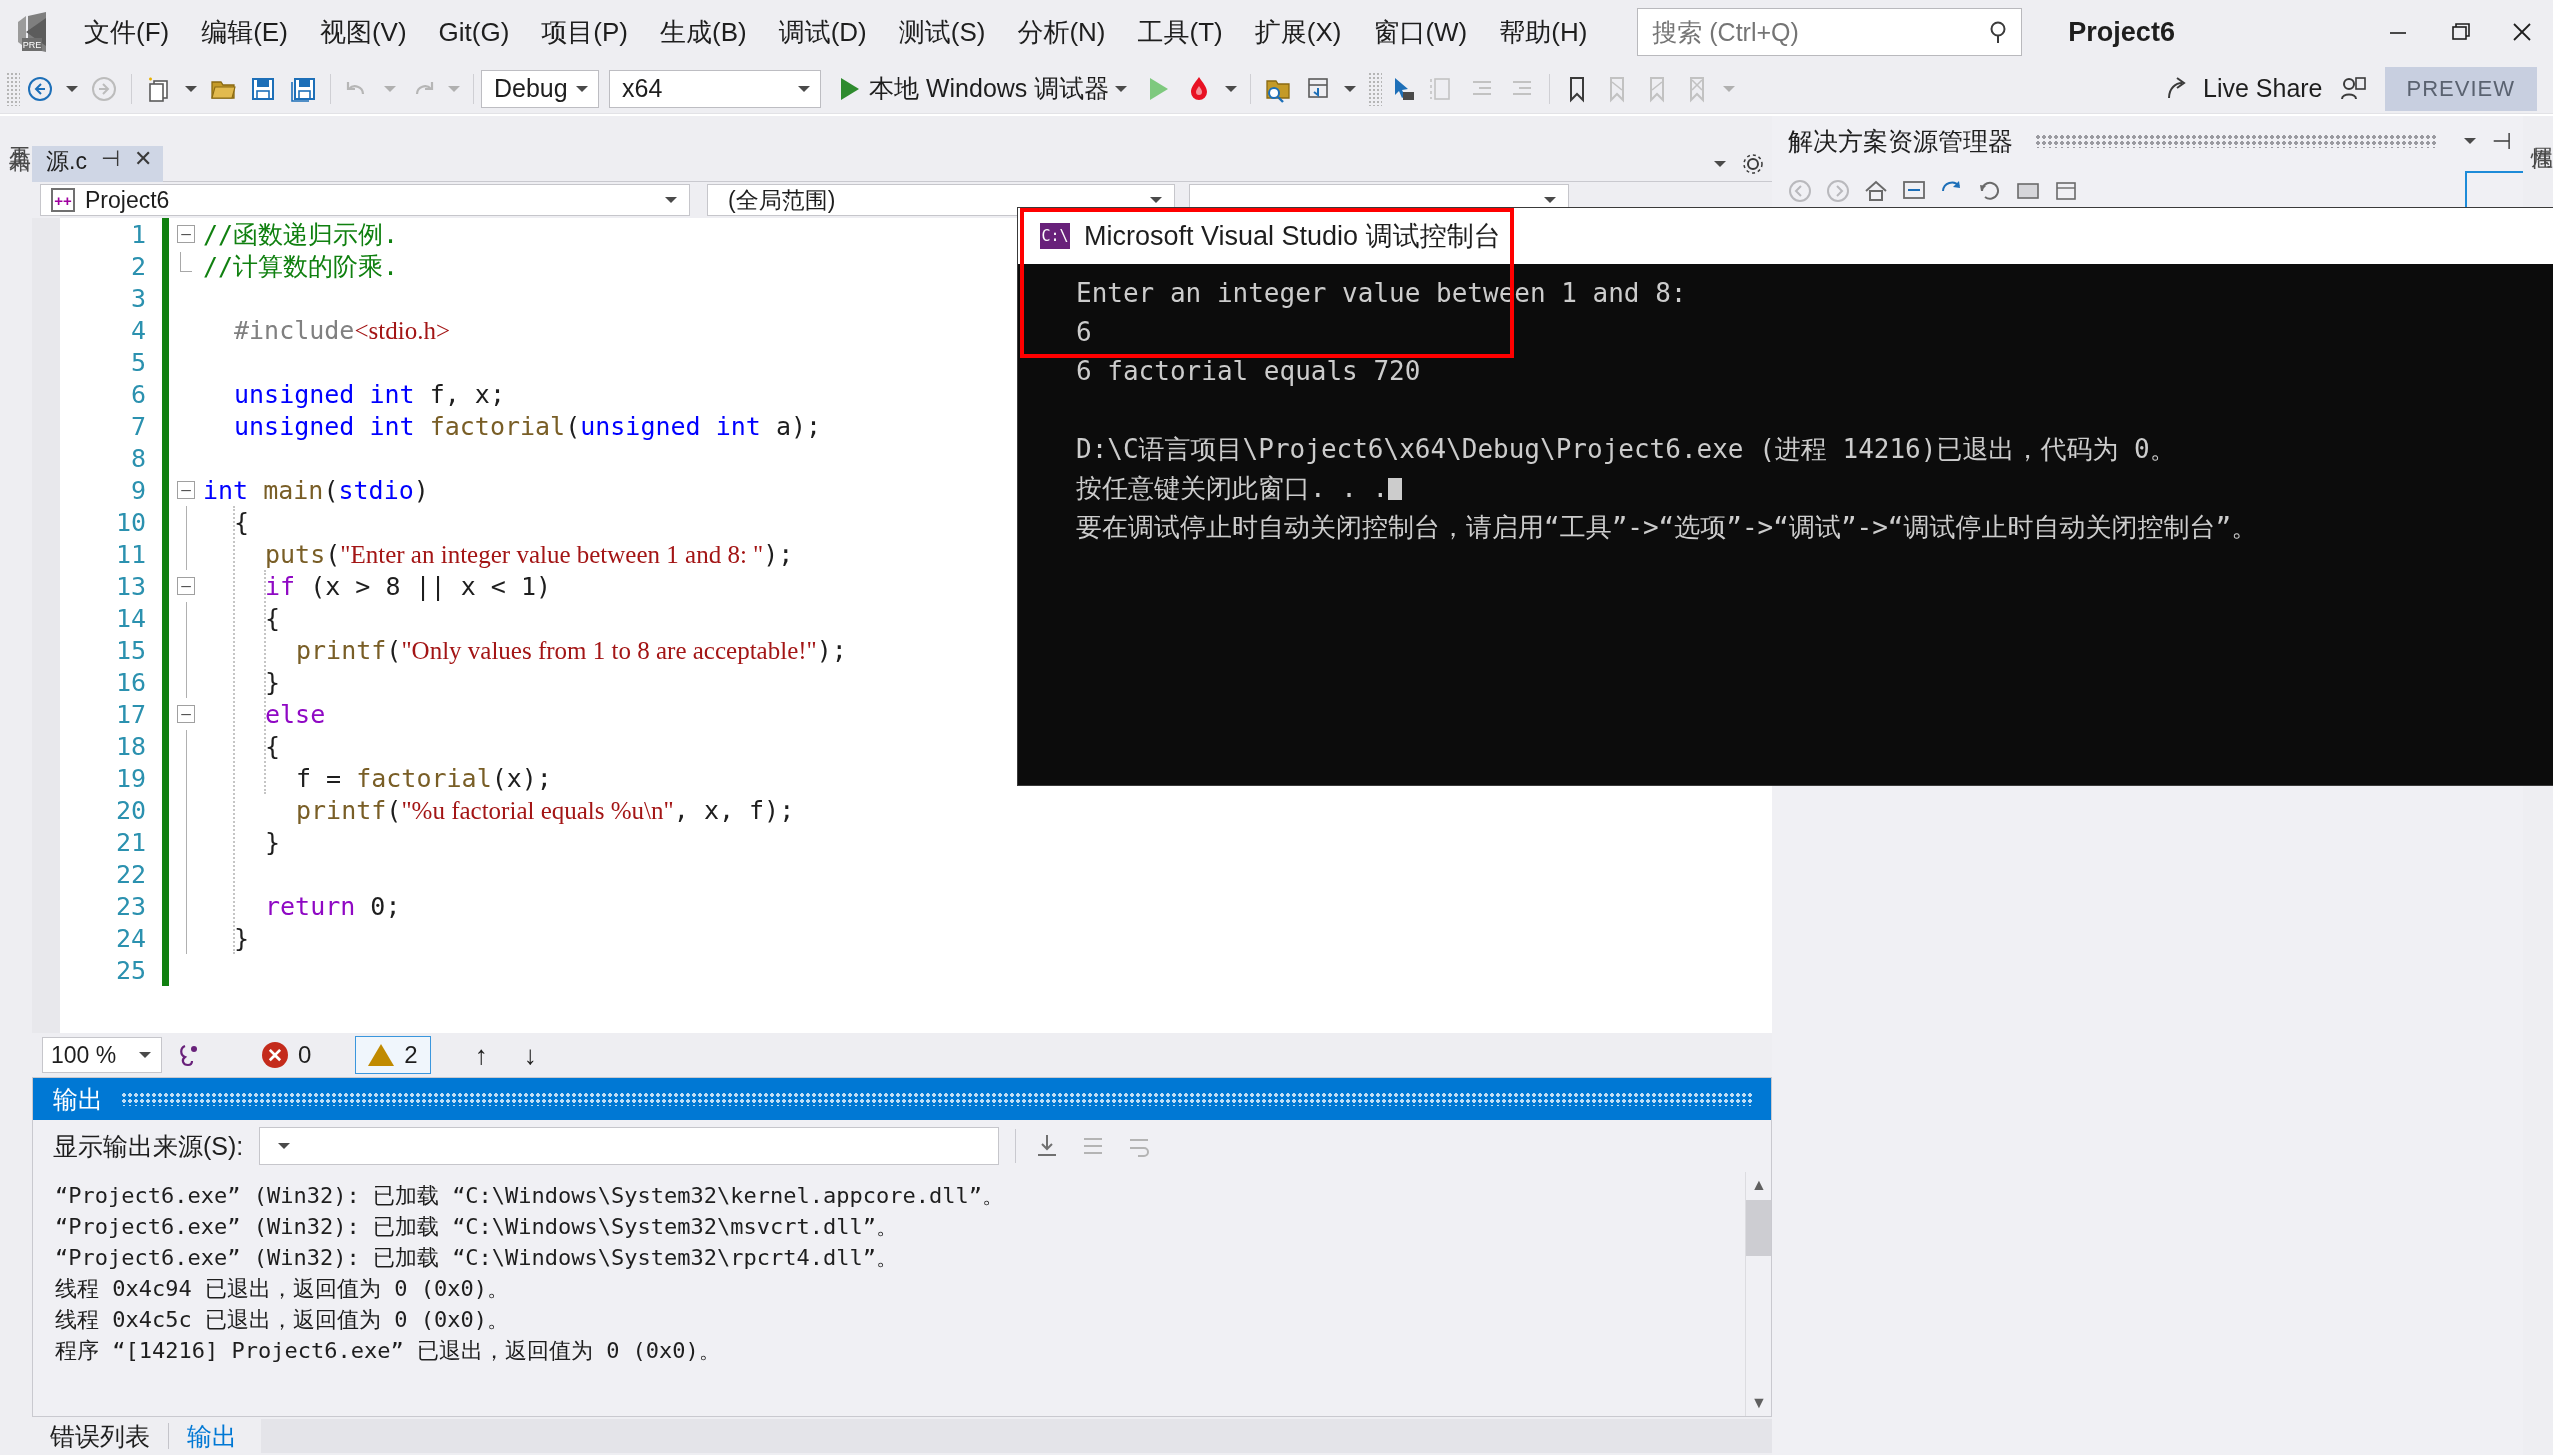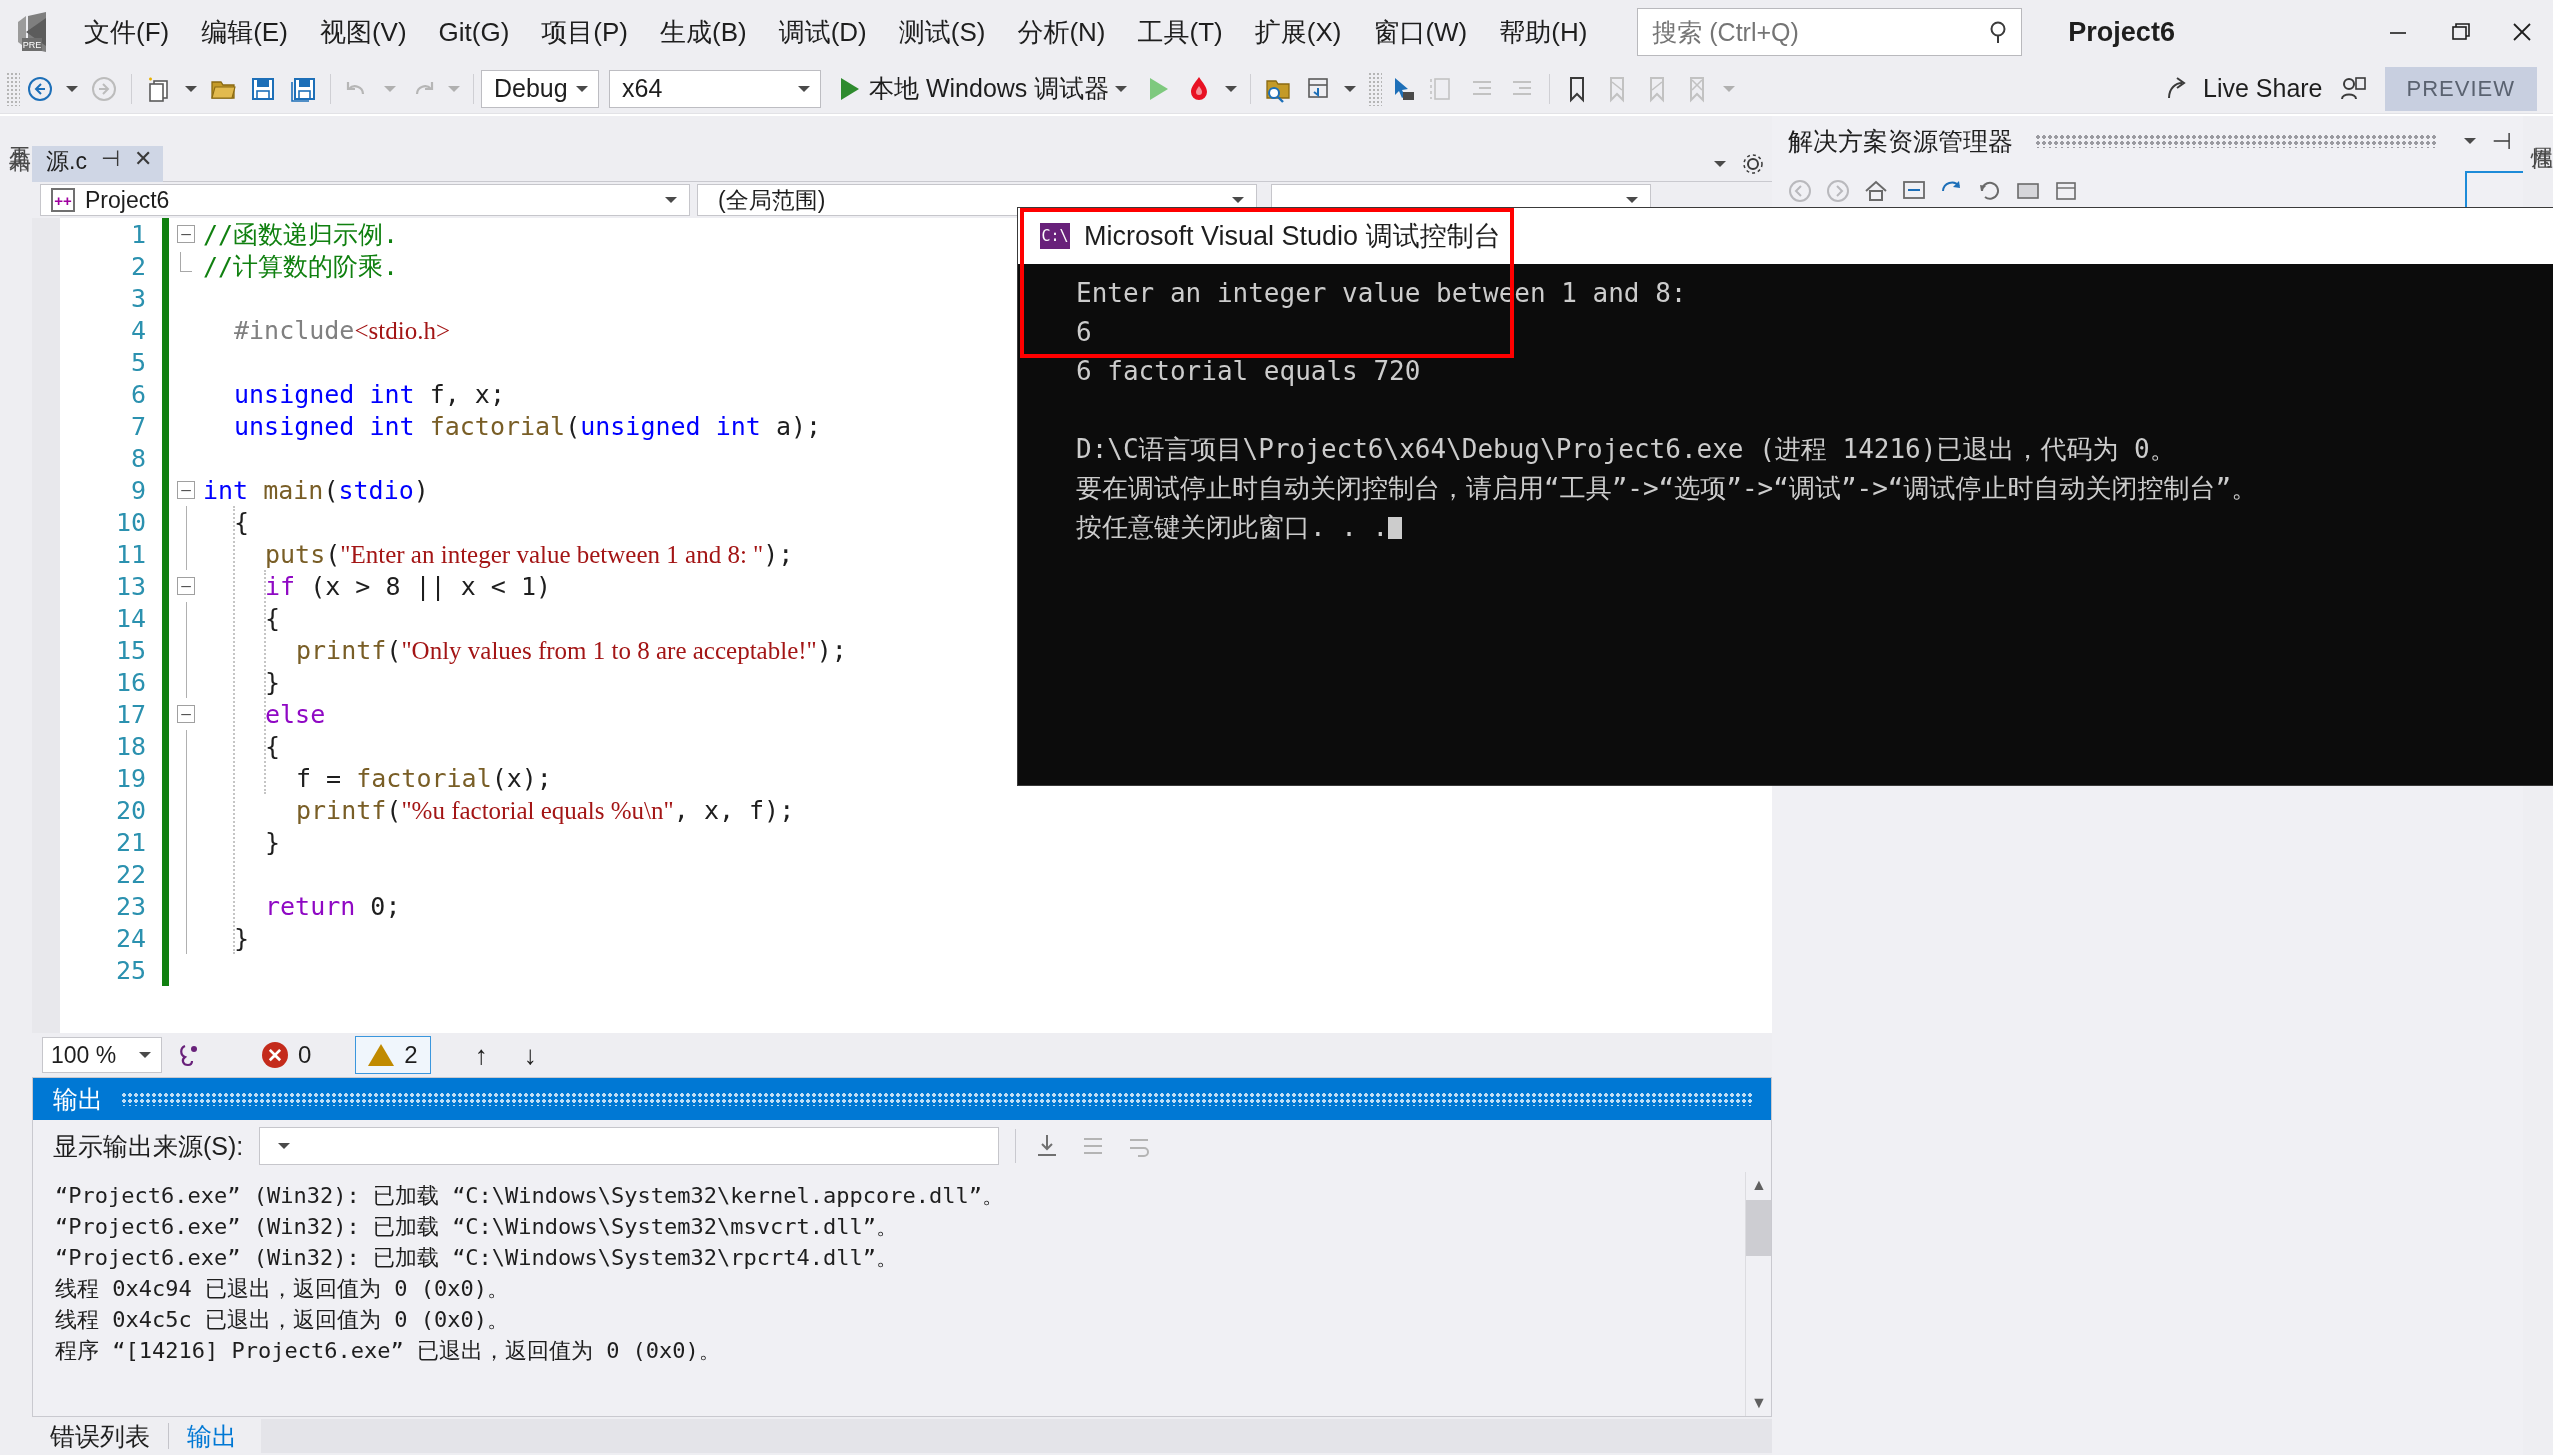--- a/index.html
+++ b/index.html
@@ -498,21 +498,21 @@
 </div>
 
 <div class="navbar-row">
   <div class="navcombo" style="width:650px; margin-left:8px;">
     <div class="cpp-icon">
         <span>++</span>
       </div>
     <div class="nv">Project6</div>
     <div class="caret"></div>
   </div>
-  <div class="navcombo" style="width:560px; margin-left:7px;padding-left:20px;">
+  <div class="navcombo" style="width:468px; margin-left:17px;padding-left:20px;">
     <div class="nv">(全局范围)</div>
     <div class="caret"></div>
   </div>
   <div class="navcombo" style="width:380px; margin-left:14px;">
     <div class="nv"></div>
     <div class="caret"></div>
   </div>
 </div>
 
 <div class="code-area">
@@ -820,22 +820,22 @@
         <span>C:\</span>
       </div>
     <div class="ttxt">Microsoft Visual Studio 调试控制台</div>
   </div>
   <div class="console-body" id="console-lines">
       <div>Enter an integer value between 1 and 8:</div>
       <div>6</div>
       <div>6 factorial equals 720</div>
       <div>&nbsp;</div>
       <div>D:\C语言项目\Project6\x64\Debug\Project6.exe (进程 14216)已退出，代码为 0。</div>
+      <div>按任意键关闭此窗口. . .<span class="cursor-blk"></span></div>
       <div>要在调试停止时自动关闭控制台，请启用“工具”-&gt;“选项”-&gt;“调试”-&gt;“调试停止时自动关闭控制台”。</div>
-      <div>按任意键关闭此窗口. . .<span class="cursor-blk"></span></div>
     </div>
 </div>
 <div class="red-outline"></div>
 
 <div class="bottomtabs">
   <div class="btab">错误列表</div>
   <div class="btab-sep"></div>
   <div class="btab active">输出</div>
   <div class="btab-rest"></div>
 </div>

